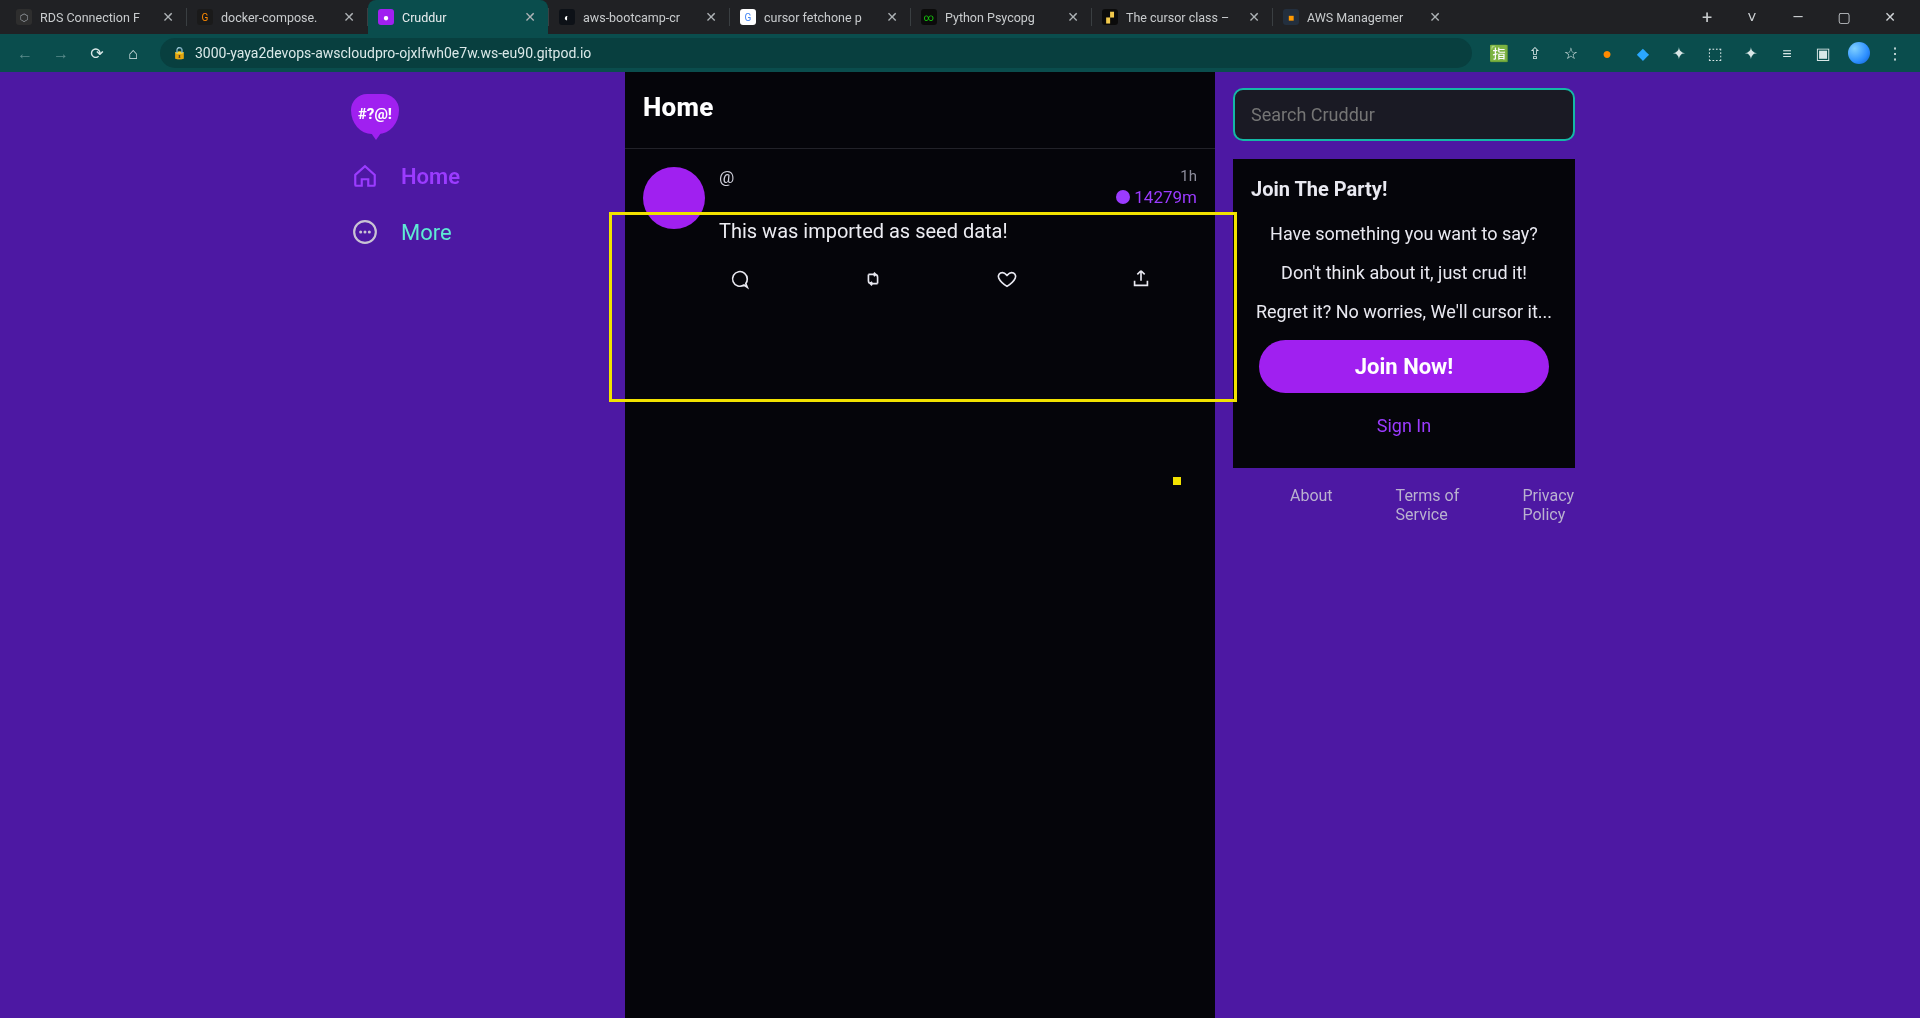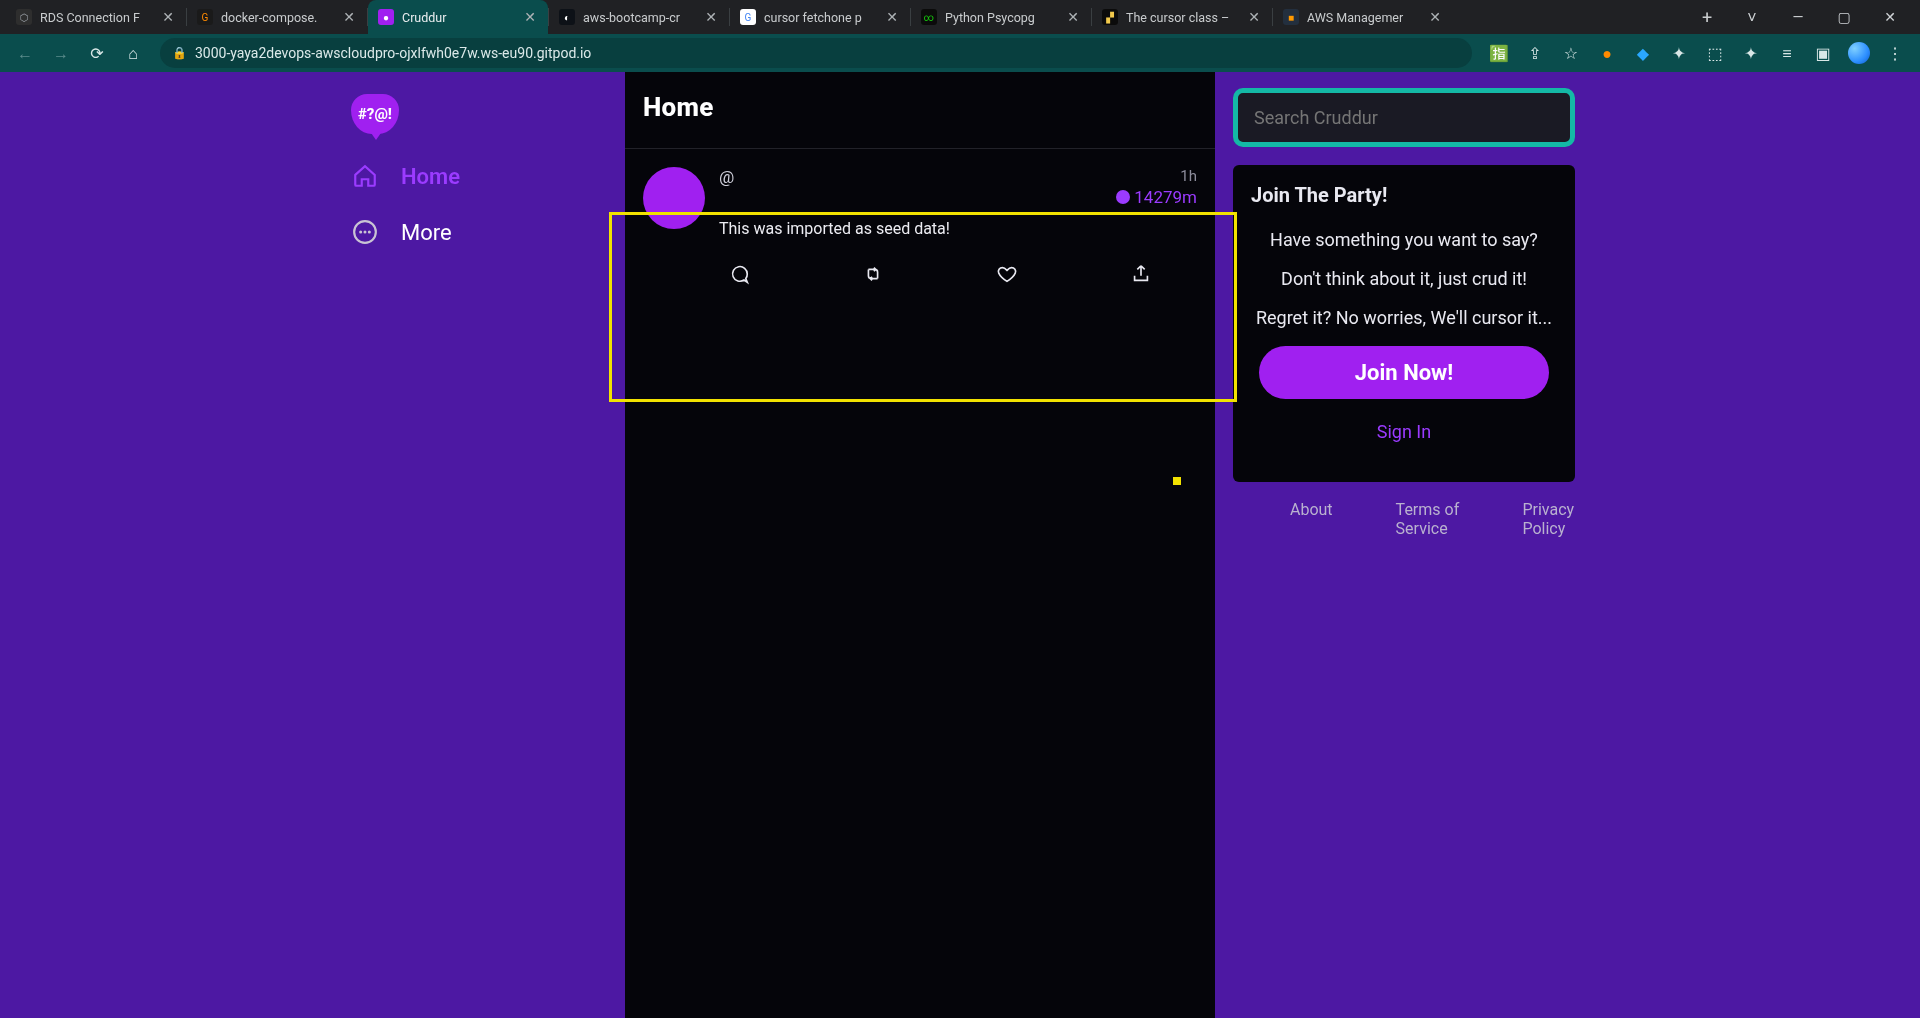--- a/index.html
+++ b/index.html
@@ -33,49 +33,49 @@
   .page { height:946px; background:#4d18a3; display:flex; justify-content:center; }
   .app { display:grid; grid-template-columns:280px 590px 360px; column-gap:0; width:1230px; position:relative; }
 
   
   .leftcol { padding:22px 12px 0 0; }
   .logo { width:48px; height:40px; background:#a020f0; border-radius:20px 20px 26px 26px / 20px 20px 30px 30px;
           display:flex; align-items:center; justify-content:center; color:white; font-weight:800; font-size:15px; margin-left:6px; position:relative; }
   .logo:after { content:""; position:absolute; bottom:-6px; left:18px; width:0; height:0;
                 border-left:7px solid transparent; border-right:7px solid transparent; border-top:10px solid #a020f0; }
   .navlist { margin-top:28px; display:flex; flex-direction:column; gap:28px; padding-left:6px; }
-  .navitem { display:flex; align-items:center; gap:22px; font-size:22px; color:#ffffff; cursor:pointer; }
+  .navitem { display:flex; align-items:center; gap:22px; font-size:22px; color:#5eead4; cursor:pointer; }
   .navitem.active { color:#9b3bff; font-weight:600; }
   .navitem .nicon { width:28px; height:28px; display:flex; align-items:center; justify-content:center; }
   .icon-stroke { stroke:#c9c3d4; fill:none; stroke-width:2; }
   .navitem.active .icon-stroke { stroke:#9b3bff; }
 
   
   .centercol { background:#05050a; min-height:946px; position:relative; }
   .feed-title { font-size:26px; font-weight:800; color:#fff; padding:20px 18px 26px; letter-spacing:.3px; }
   .highlight { position:absolute; left:-16px; top:140px; width:628px; height:190px; border:3px solid #f2e200; pointer-events:none; }
   .dot-yellow { position:absolute; left:548px; top:405px; width:8px; height:8px; background:#f2e200; }
   .feed-sep { height:1px; background:#222229; margin:0 0 0 0; }
   .post { display:flex; padding:18px 18px 8px 18px; }
   .post .avatar { width:62px; height:62px; border-radius:50%; background:#a020f0; flex:0 0 62px; margin-right:14px; }
   .post .body { flex:1; color:#e8e8ee; }
   .post .row1 { display:flex; justify-content:space-between; align-items:flex-start; }
   .post .handle { color:#cfcfda; font-size:17px; }
   .post .time { color:#8d8d9c; font-size:15px; text-align:right; }
   .post .expires { color:#9b3bff; font-size:17px; display:flex; align-items:center; justify-content:center; gap:4px; margin-top:2px; }
   .post .expires .bomb { width:14px; height:14px; border-radius:50%; background:#9b3bff; display:inline-block; }
-  .post .content { color:#ececf2; font-size:16px; margin-top:12px; }
+  .post .content { color:#ececf2; font-size:20px; margin-top:12px; }
   .actions { display:flex; justify-content:space-between; padding:14px 60px 18px 100px; color:#d6d6df; }
   .actions .ab { width:28px; height:28px; display:flex; align-items:center; justify-content:center; cursor:pointer; }
   .action-icon { stroke:#e9e9f1; fill:none; stroke-width:1.8; }
 
   
   .rightcol { padding:16px 0 0 18px; display:flex; flex-direction:column; gap:18px; }
-  .search { background:#1a1a24; border:5px solid #14b8a6; border-radius:10px; padding:14px 16px; color:#9a9aa6; font-size:18px; }
-  .party { background:#05050a; border-radius:6px; padding:18px 18px 36px; color:#e9e9f1; }
+  .search { background:#1a1a24; border:2px solid #14b8a6; border-radius:10px; padding:14px 16px; color:#9a9aa6; font-size:18px; }
+  .party { background:#05050a; border-radius:0; padding:18px 18px 28px; color:#e9e9f1; }
   .party-title { font-size:20px; font-weight:700; margin-bottom:22px; }
   .party p { text-align:center; font-size:18px; margin:0 0 18px; }
   .join-btn { display:block; width:290px; margin:6px auto 0; background:#a020f0; color:#fff; text-align:center;
               font-size:22px; font-weight:700; padding:14px 0; border-radius:999px; cursor:pointer; }
   .signin { color:#9b3bff; text-align:center; font-size:18px; margin:22px auto 4px; cursor:pointer; }
   .footer-links { display:flex; gap:18px; color:#b9b1cf; font-size:16px; padding-left:12px; }
   .footer-links span { cursor:pointer;margin-left:45px; }
 </style>
 </head>
 <body>

